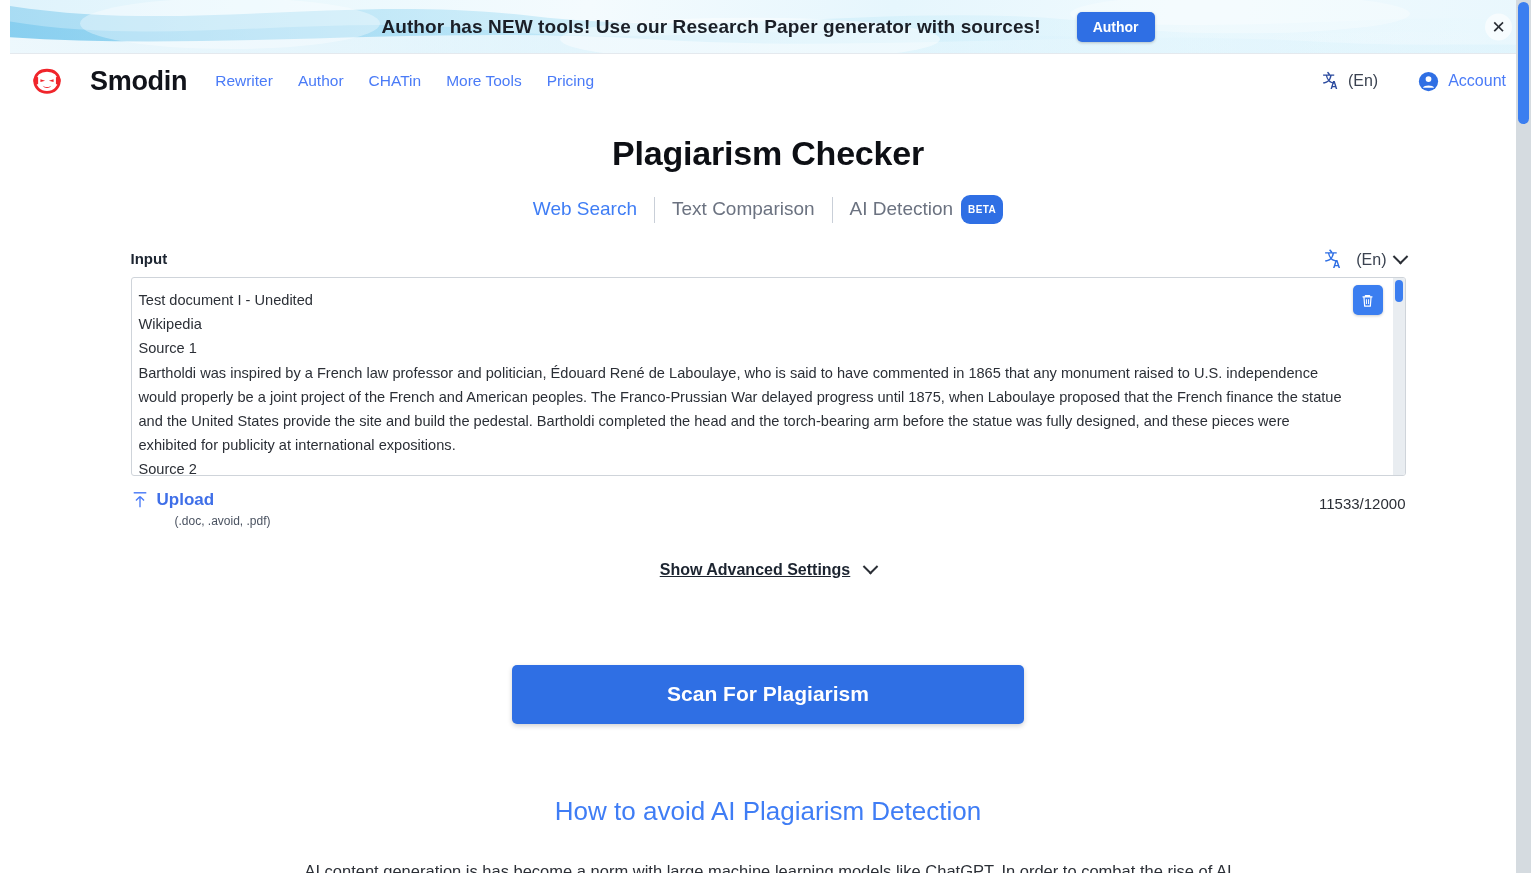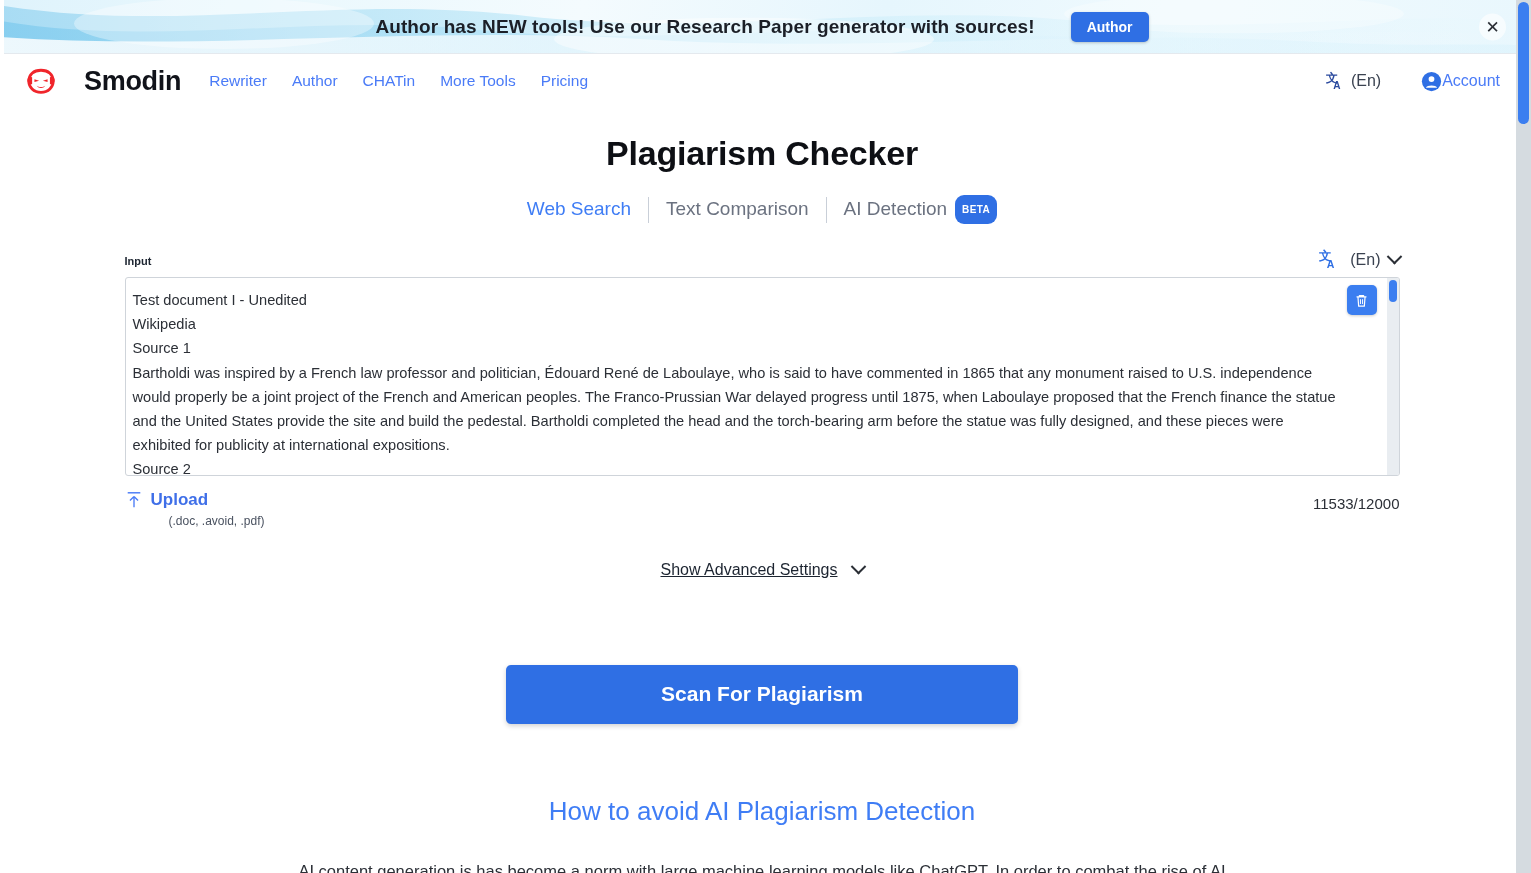--- a/index.html
+++ b/index.html
@@ -18,21 +18,21 @@
     z-index: 60;
   }
   #page-scrollbar .thumb {
     position: absolute; top: 2px; left: 2px;
     width: 11px; height: 122px;
     background: #3b7ef0;
     border-radius: 6px;
   }
 
   #viewport {
-    position: absolute; top: 0; left: 4px;
+    position: absolute; top: 0; left: 10px;
     width: 1516px; height: 873px;
     overflow: hidden;
   }
 
   
   #promo-banner {
     position: relative;
     height: 54px; width: 100%;
     background: linear-gradient(100deg,#dff3fc 0%, #eaf8fd 18%, #f4fbfe 38%, #e6f6fd 58%, #f0fafe 78%, #e9f7fd 100%);
     overflow: hidden;
@@ -75,21 +75,21 @@
   #brand { display: flex; align-items: center; gap: 28px; cursor: pointer; }
   #brand-name { font-size: 27px; font-weight: bold; color: #11131a; letter-spacing:-.3px; }
   #nav-links { display: flex; align-items: center; gap: 25px; margin-left: 28px; }
   .nav-link {
     font-size: 15.5px; color: #4a7bf7; cursor: pointer;
     white-space: nowrap;
   }
   #nav-right { margin-left: auto; display: flex; align-items: center; gap: 40px; }
   .lang-chip { display: flex; align-items: center; gap: 3px; cursor: pointer; }
   .lang-chip .lang-txt { font-size: 16px; color: #3a4250; }
-  #account-link { display: flex; align-items: center; cursor: pointer; }
+  #account-link { display: flex; align-items: center; gap: 9px; cursor: pointer; }
   #account-label { font-size: 16px; color: #4a7bf7; }
 
   
   #main { padding-top: 26px; }
   #page-title {
     text-align: center; font-size: 34px; font-weight: bold;
     color: #0d0f14; letter-spacing: -.2px;
   }
   #mode-tabs {
     margin-top: 22px;
@@ -103,21 +103,21 @@
   .mode-tab.active { color: #3f7df5; }
   .tab-sep { width: 1px; height: 26px; background: #c9cfd8; }
   #beta-badge {
     background: #2f6fe4; color: #fff; font-size: 10px; font-weight: bold;
     border-radius: 9px; padding: 9px 7px; letter-spacing: .4px;
   }
 
   
   #input-area { width: 1275px; margin: 24px auto 0; position: relative; }
   #input-head { display: flex; align-items: flex-end; }
-  #input-label { font-size: 11px; font-weight: bold; color: #1c2430; margin-bottom: 6px; }
+  #input-label { font-size: 15px; font-weight: bold; color: #1c2430; margin-bottom: 6px; }
   #input-lang { margin-left: auto; display: flex; align-items: center; gap: 8px; cursor: pointer; margin-bottom: 2px; }
   #input-lang .lang-txt { font-size: 16px; color: #3a4250; }
   .chev {
     width: 11px; height: 11px;
     border-right: 2px solid #2b2f36; border-bottom: 2px solid #2b2f36;
     transform: rotate(45deg) translate(-2px,-2px);
   }
 
   #textbox-wrap {
     position: relative; margin-top: 4px;
@@ -149,21 +149,21 @@
 
   #input-foot { display: flex; align-items: flex-start; margin-top: 14px; }
   #upload-block { display: flex; gap: 8px; }
   #upload-texts { display: flex; flex-direction: column; }
   #upload-label { font-size: 17px; font-weight: bold; color: #3f6fe8; cursor: pointer; line-height: 1.15; }
   #upload-formats { font-size: 12px; color: #4a5260; margin-top: 4px; margin-left: 18px; }
   #char-count { margin-left: auto; font-size: 15px; color: #2b2f36; padding-top: 5px; }
 
   #adv-settings {
     margin-top: 33px; display: flex; align-items: center; justify-content: center;
-    gap: 15px; cursor: pointer;
+    gap: 15px; cursor: pointer; font-weight: bold;
   }
   #adv-settings-label {
     font-size: 16px; color: #1c2430; text-decoration: underline;
   }
 
   #scan-btn {
     display: block; margin: 86px auto 0;
     width: 512px; height: 59px;
     background: #2f6fe4; color: #fff;
     border: none; border-radius: 5px;

